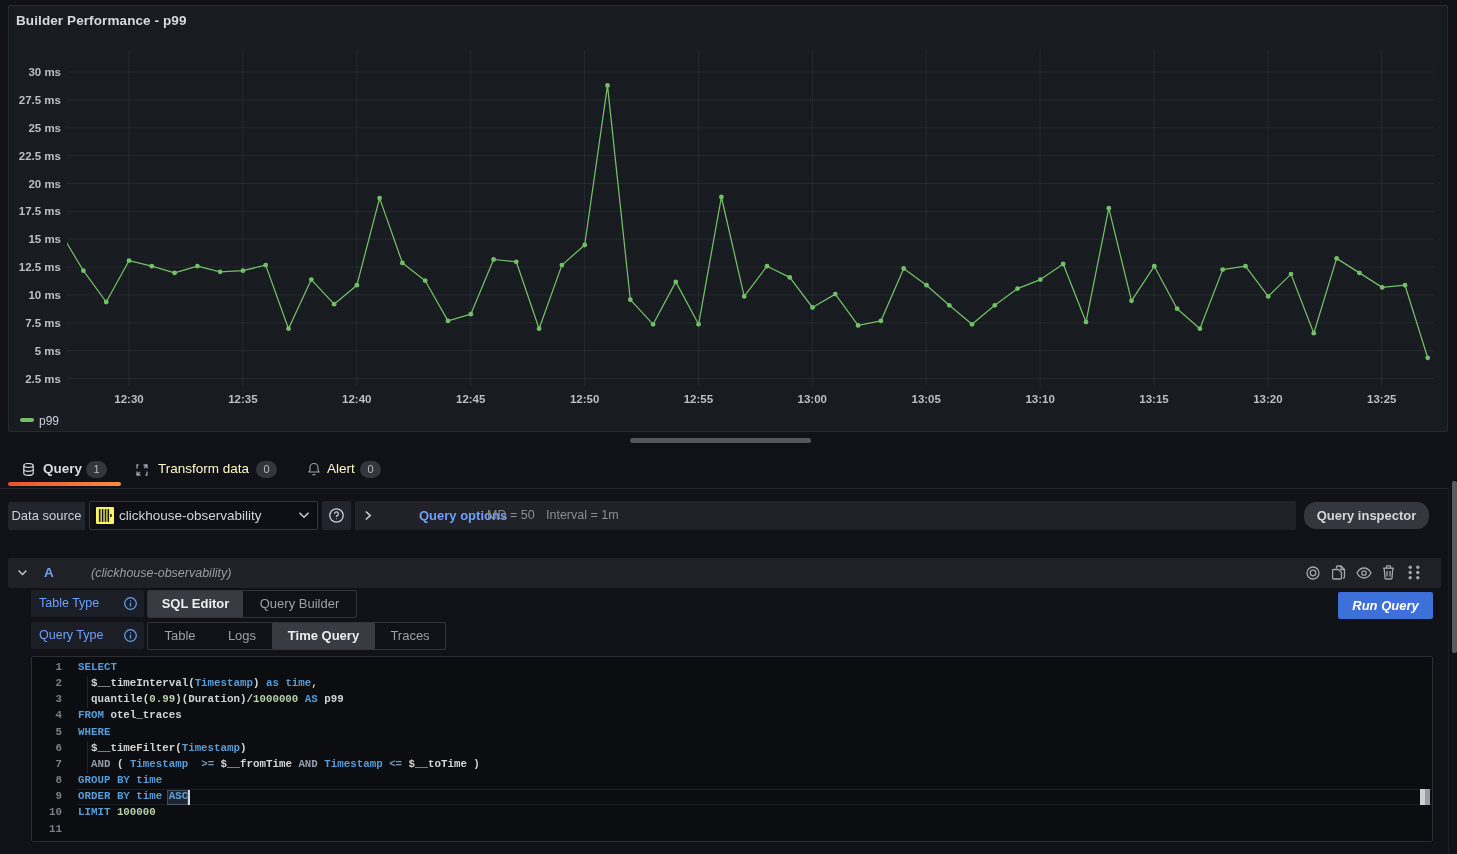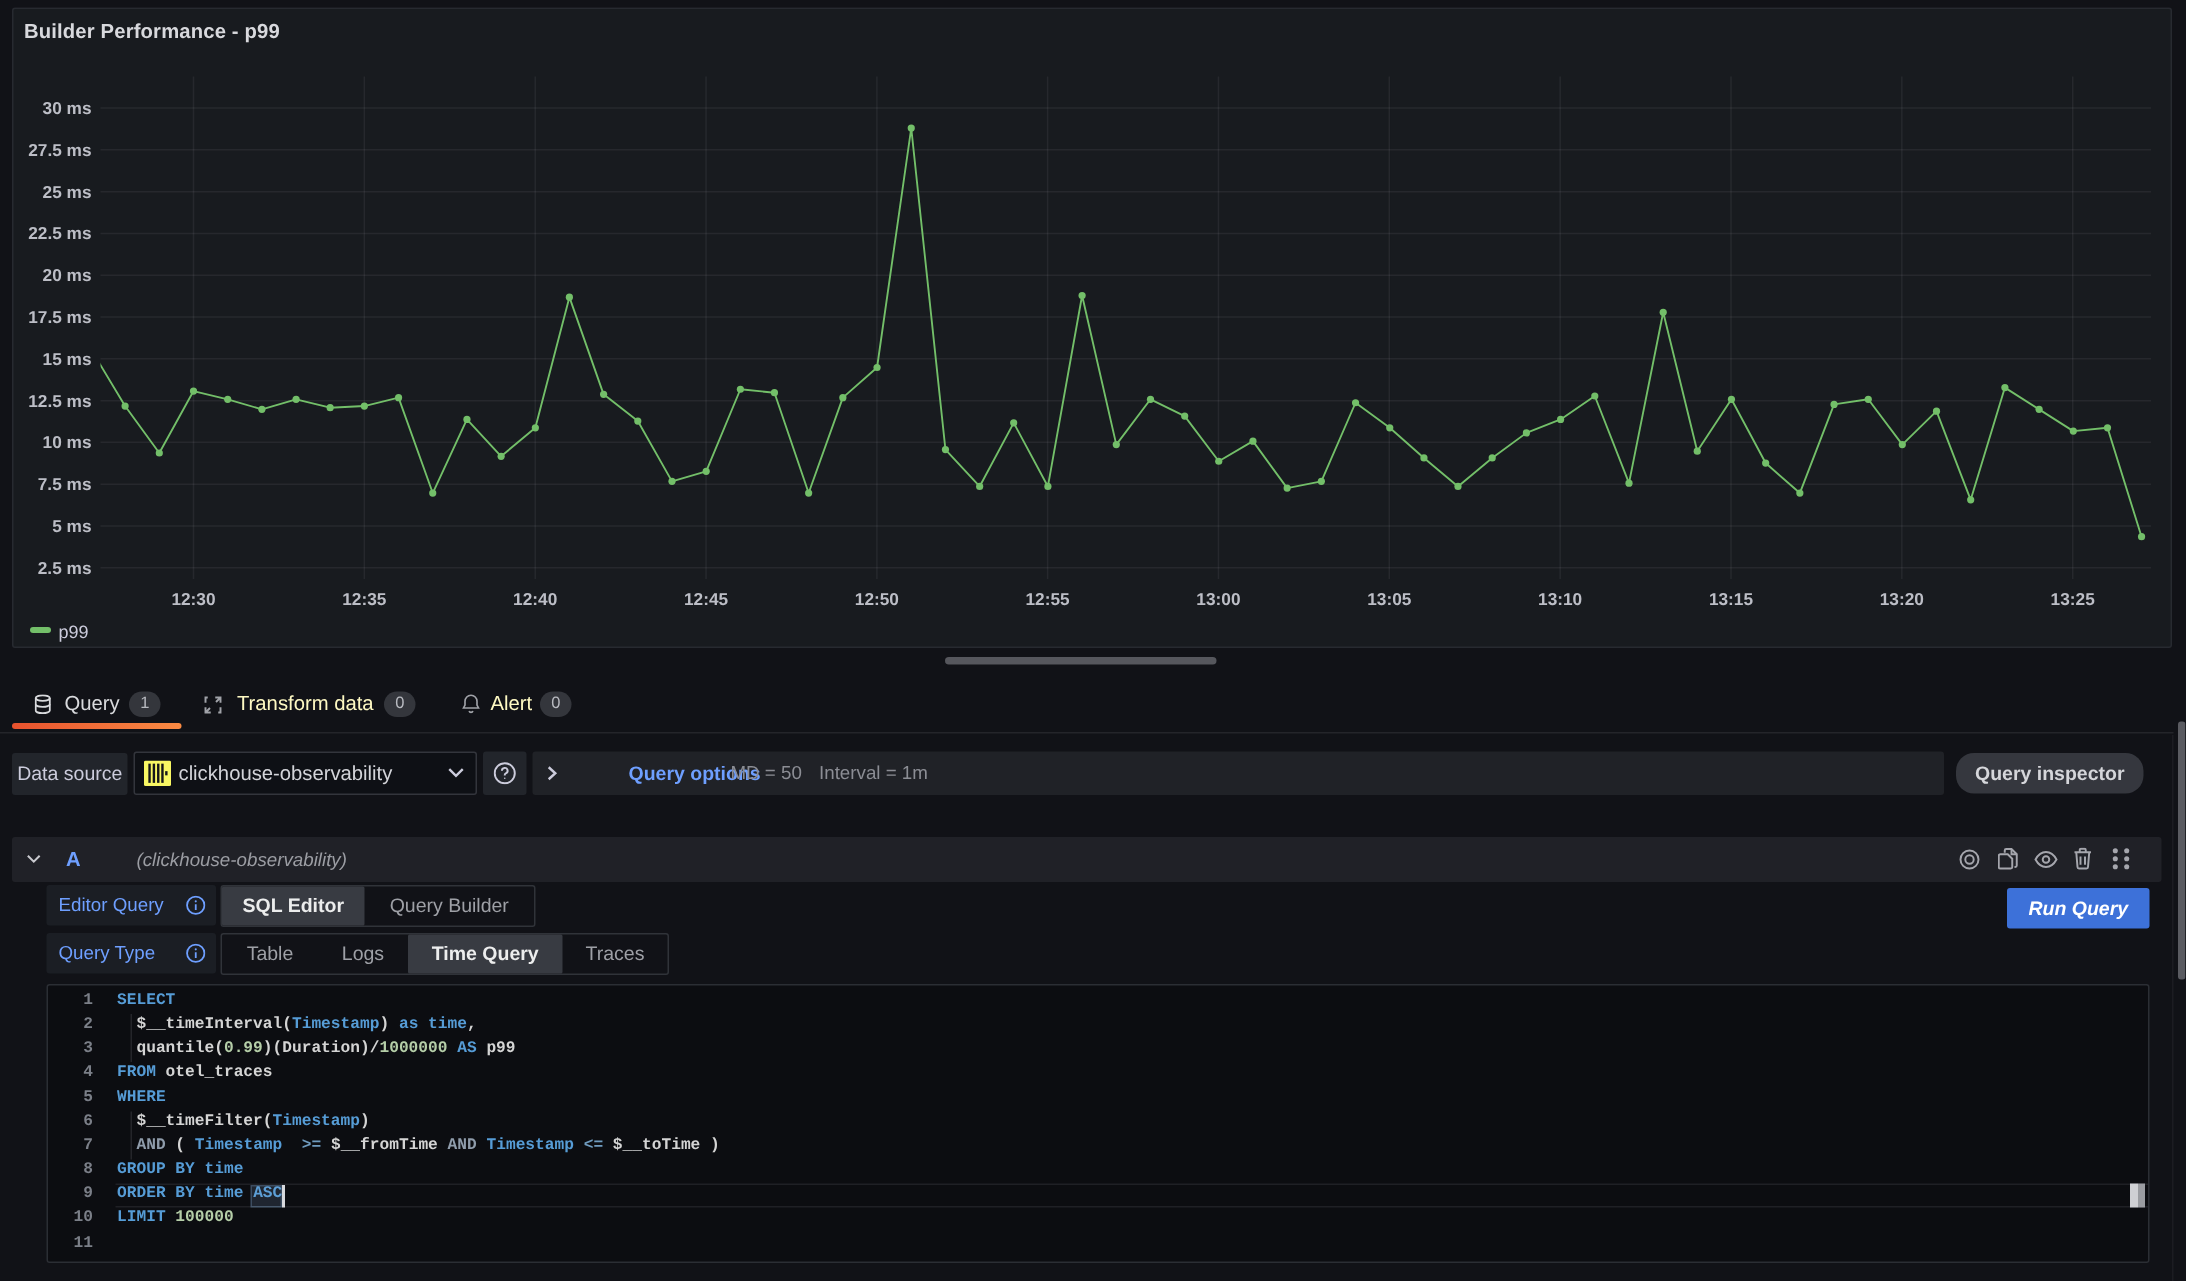--- a/index.html
+++ b/index.html
@@ -1,21 +1,21 @@
 <!DOCTYPE html>
 <html><head><meta charset="utf-8">
 <style>
 * { margin:0; padding:0; box-sizing:border-box; }
 html,body { width:1457px; height:854px; background:#111217; font-family:"Liberation Sans",sans-serif; overflow:hidden; position:relative; }
 .abs { position:absolute; }
 .panel { left:8px; top:5px; width:1440px; height:427px; background:#181b1f; border:1px solid rgba(204,204,220,0.09); border-radius:2px; }
 .ptitle { left:16px; top:13px; font-size:13.5px; font-weight:700; color:#d8d9dd; letter-spacing:0.1px; }
 .splitter { left:630px; top:438px; width:181px; height:5px; border-radius:2.5px; background:#56575d; }
 .tabtxt { font-size:13.5px; color:#fef9c3; top:461px; }
-.tabtxt.active { color:#d9dadd; font-weight:400; }
+.tabtxt.active { color:#d9dadd; font-weight:700; }
 .badge { top:461px; height:17px; min-width:21px; padding:0 7px; border-radius:9px; background:#34363c; color:#b8bac0; font-size:11px; line-height:17px; text-align:center; }
 .underline { left:8px; top:482px; width:113px; height:4px; background:linear-gradient(90deg,#e8522e,#fb8b43); border-radius:2px; }
 .tabdiv { left:0; top:488px; width:1449px; height:1px; background:rgba(204,204,220,0.10); }
 .dslabel { left:8px; top:502px; width:77px; height:28px; background:#22252b; border-radius:2px; color:#ccccdc; font-size:13px; line-height:28px; text-align:center; }
 .dsdrop { left:89px; top:501px; width:229px; height:29px; background:#0e1015; border:1px solid #33353c; border-radius:2px; }
 .dstext { left:119px; top:501px; height:29px; line-height:29px; font-size:13.5px; color:#d3d4d9; }
 .helpbtn { left:322px; top:501px; width:29px; height:29px; background:#22252b; border-radius:2px; }
 .optbox { left:355px; top:501px; width:941px; height:29px; background:#202227; border-radius:2px; }
 .qopt { left:384px; top:501px; height:29px; line-height:29px; font-size:13px; font-weight:700; color:#6e9fff;margin-left:35px; }
 .qmeta { top:501px; height:29px; line-height:29px; font-size:12.5px; color:#8b8d94; }
@@ -271,21 +271,21 @@
  <circle cx="3.2" cy="2.2" r="1.7"></circle>
         <circle cx="10.8" cy="2.2" r="1.7"></circle>
  <circle cx="3.2" cy="7.5" r="1.7"></circle>
         <circle cx="10.8" cy="7.5" r="1.7"></circle>
  <circle cx="3.2" cy="12.8" r="1.7"></circle>
         <circle cx="10.8" cy="12.8" r="1.7"></circle>
 </g>
     </svg>
 </div>
 
-<div class="abs inlbl" style="top:590px">Editor Query</div>
+<div class="abs inlbl" style="top:590px">Table Type</div>
 <svg class="abs" style="left:124px;top:597px" width="13" height="13" viewBox="0 0 13 13" fill="none" stroke="#6e9fff" stroke-width="1.2">
  <circle cx="6.5" cy="6.5" r="5.8"></circle>
     <path d="M6.5 5.8 V9.6"></path>
     <circle cx="6.5" cy="3.9" r="0.7" fill="#6e9fff" stroke="none"></circle>
   </svg>
 <div class="abs radioc" style="left:147px;top:590px;height:28px">
  <div class="seg active" style="width:95px">SQL Editor</div>
  <div class="seg" style="width:113px">Query Builder</div>
 </div>
 <div class="abs runq">Run Query</div>

